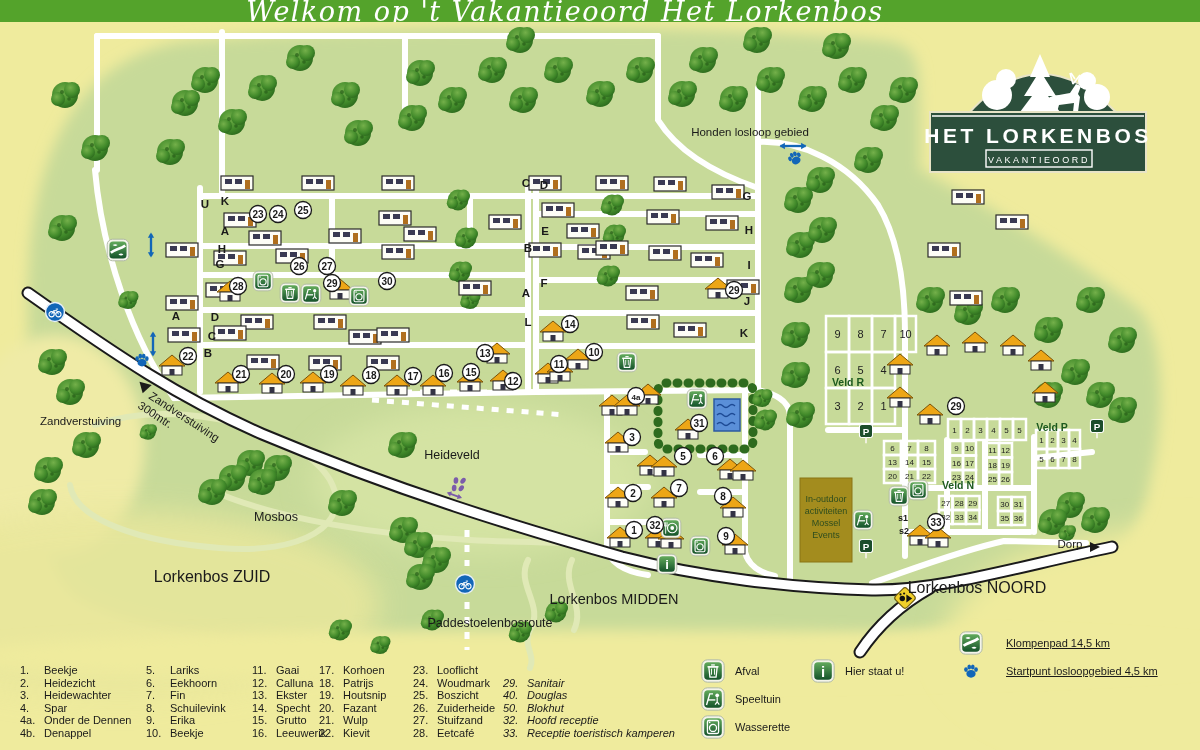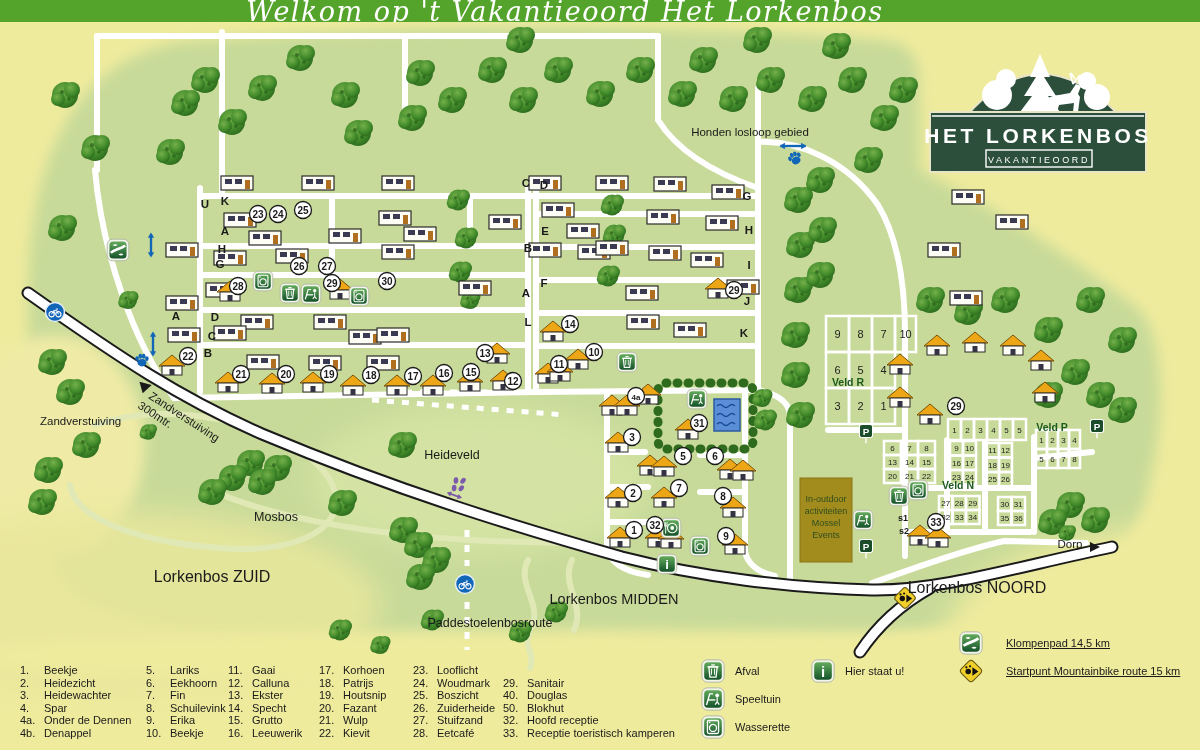--- a/index.html
+++ b/index.html
@@ -3,21 +3,21 @@
 <meta charset="utf-8">
 <style>
   html,body{margin:0;padding:0;background:#efeb9d;width:1200px;height:750px;overflow:hidden;
     font-family:"Liberation Sans",sans-serif;}
   #stage{position:relative;width:1200px;height:750px;}
   #map-svg{position:absolute;left:0;top:0;}
   .legend{position:absolute;left:0;top:655px;width:1200px;height:95px;font-size:11px;color:#1a1a1a;}
   .numcol{position:absolute;top:9px;}
   .numcol .row{display:flex;line-height:12.6px;}
   .numcol .num{width:24px;flex:0 0 24px;}
-  .numcol.offset1{top:21.6px;}
+  .numcol.offset1{top:21.6px;font-style:italic;}
   .faccol{position:absolute;top:2px;}
   .fac-row{display:flex;align-items:center;height:28px;gap:9px;}
   .routecol{position:absolute;top:-26px;}
   .route-row{display:flex;align-items:center;height:28px;gap:22px;text-decoration:underline;}
   svg text{font-family:"Liberation Sans",sans-serif;}
   .script-banner{font-family:"DejaVu Serif",serif;font-style:italic;}
 </style>
 </head>
 <body>
 
@@ -1397,21 +1397,21 @@
         </div>
         <div class="row">
           <span class="num">9.</span>
           <span class="nm">Erika</span>
         </div>
         <div class="row">
           <span class="num">10.</span>
           <span class="nm">Beekje</span>
         </div>
       </div>
-  <div class="numcol" id="ncol2" style="left:228px;width:91px">
+  <div class="numcol" id="ncol2" style="left:252px;width:91px">
         <div class="row">
           <span class="num">11.</span>
           <span class="nm">Gaai</span>
         </div>
         <div class="row">
           <span class="num">12.</span>
           <span class="nm">Calluna</span>
         </div>
         <div class="row">
           <span class="num">13.</span>
@@ -1555,23 +1555,25 @@
             <rect x="-12" y="-12" width="24" height="24" rx="6" fill="#f4f4ea" stroke="#aab4a0"></rect>
             <rect x="-9.5" y="-9.5" width="19" height="19" rx="4" fill="url(#gTile)"></rect>
             <path d="M-8 3 C-3 -1 3 -1 8 -5" stroke="#fff" stroke-width="3" fill="none"></path>
             <path d="M-6 -5.5 q3 -2 5.5 0 q-2.5 2.2 -5.5 0 Z" fill="#fff"></path>
             <path d="M0.5 5 q3 -2 5.5 0 q-2.5 2.2 -5.5 0 Z" fill="#fff"></path>
           </svg>
           <span>Klompenpad 14,5 km</span>
         </div>
         <div class="route-row">
           <svg width="26" height="26" viewBox="-14 -14 28 28">
-            <rect x="-9" y="-9" width="18" height="18" rx="3.5" transform="rotate(45)" fill="#f0cf2a" stroke="#6b5a10" stroke-width="1.2"></rect>
-            <circle cx="-3" cy="0.5" r="3" fill="#111"></circle>
-            <circle cx="-5" cy="-4" r="1.2" fill="#111"></circle>
-            <circle cx="-1" cy="-5" r="1.2" fill="#111"></circle>
-            <path d="M1.5 -4 L8 0.5 L1.5 5 Z" fill="#111"></path>
+            <g fill="#1266b8">
+              <ellipse cx="0" cy="3" rx="5" ry="4.2"></ellipse>
+              <ellipse cx="-5.4" cy="-1.5" rx="2" ry="2.6"></ellipse>
+              <ellipse cx="-1.9" cy="-4.2" rx="2" ry="2.7"></ellipse>
+              <ellipse cx="1.9" cy="-4.2" rx="2" ry="2.7"></ellipse>
+              <ellipse cx="5.4" cy="-1.5" rx="2" ry="2.6"></ellipse>
+            </g>
           </svg>
-          <span>Startpunt Mountainbike route 15 km</span>
+          <span>Startpunt losloopgebied 4,5 km</span>
         </div>
       </div>
 </div>
 </div>
 
 </body></html>

